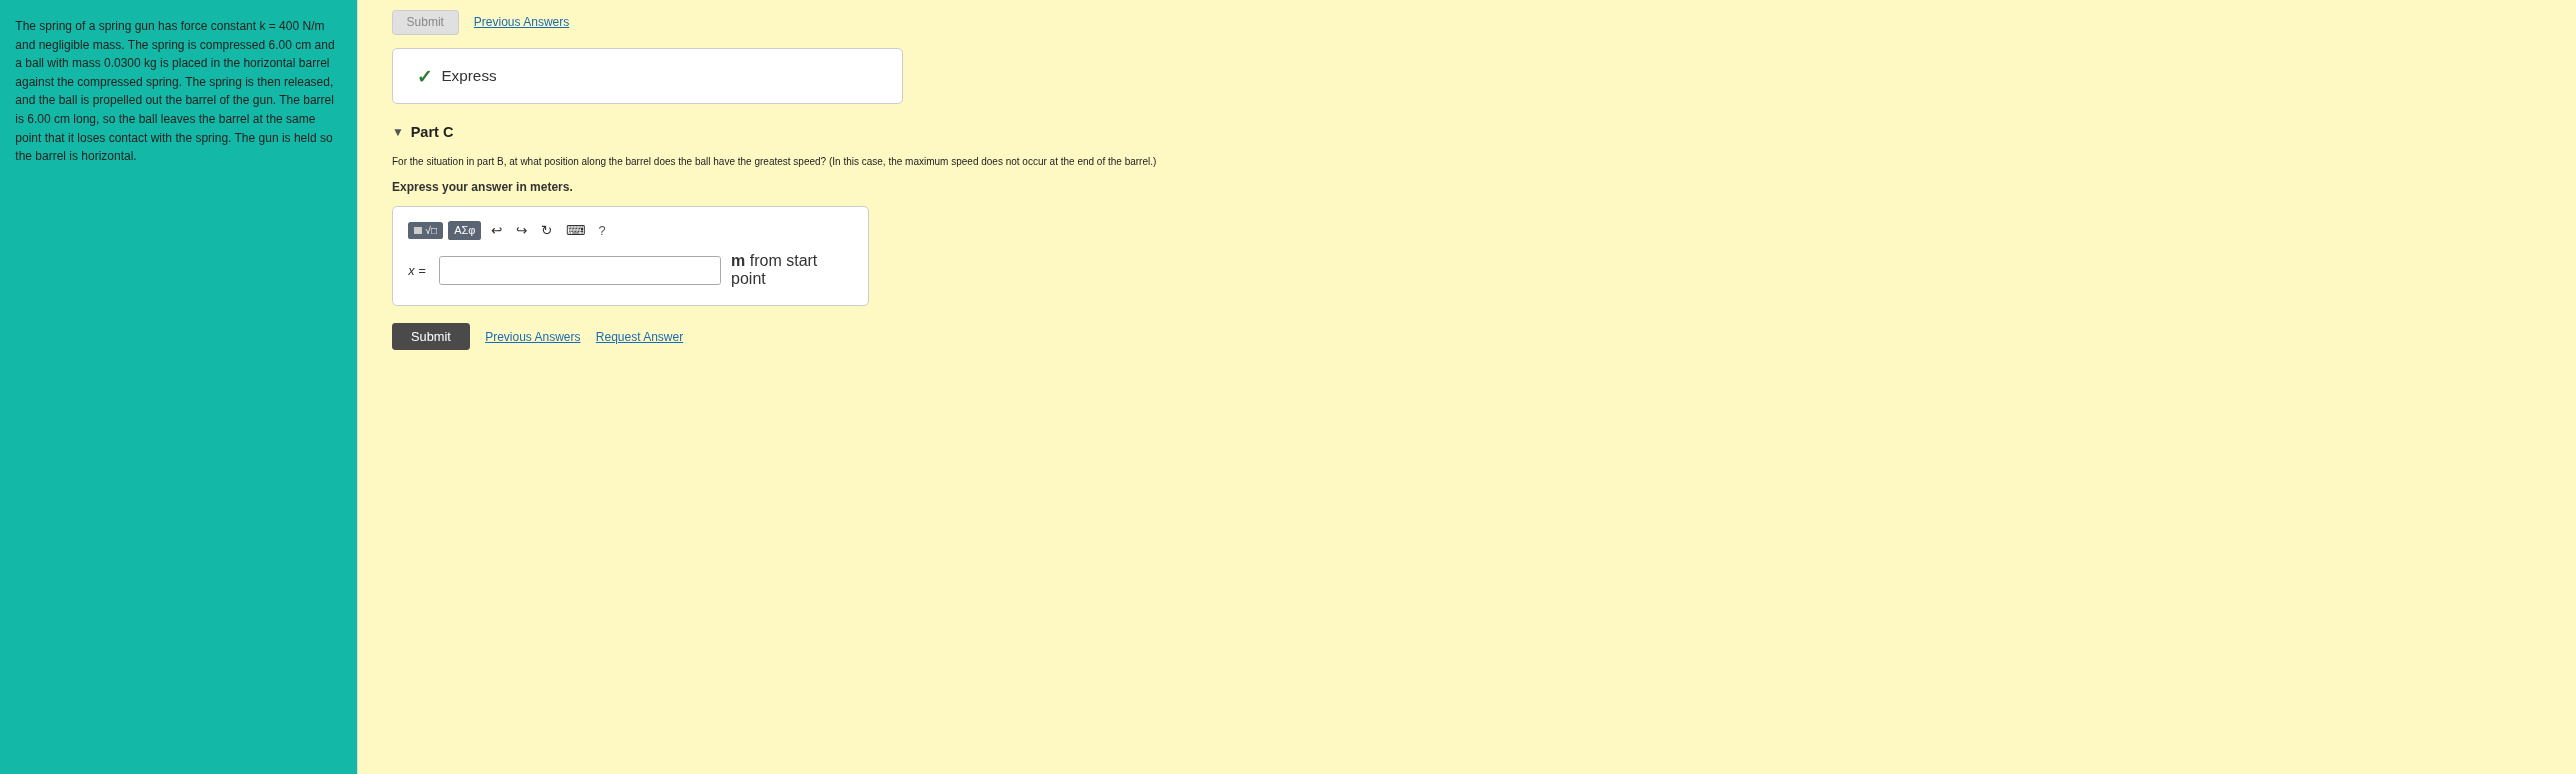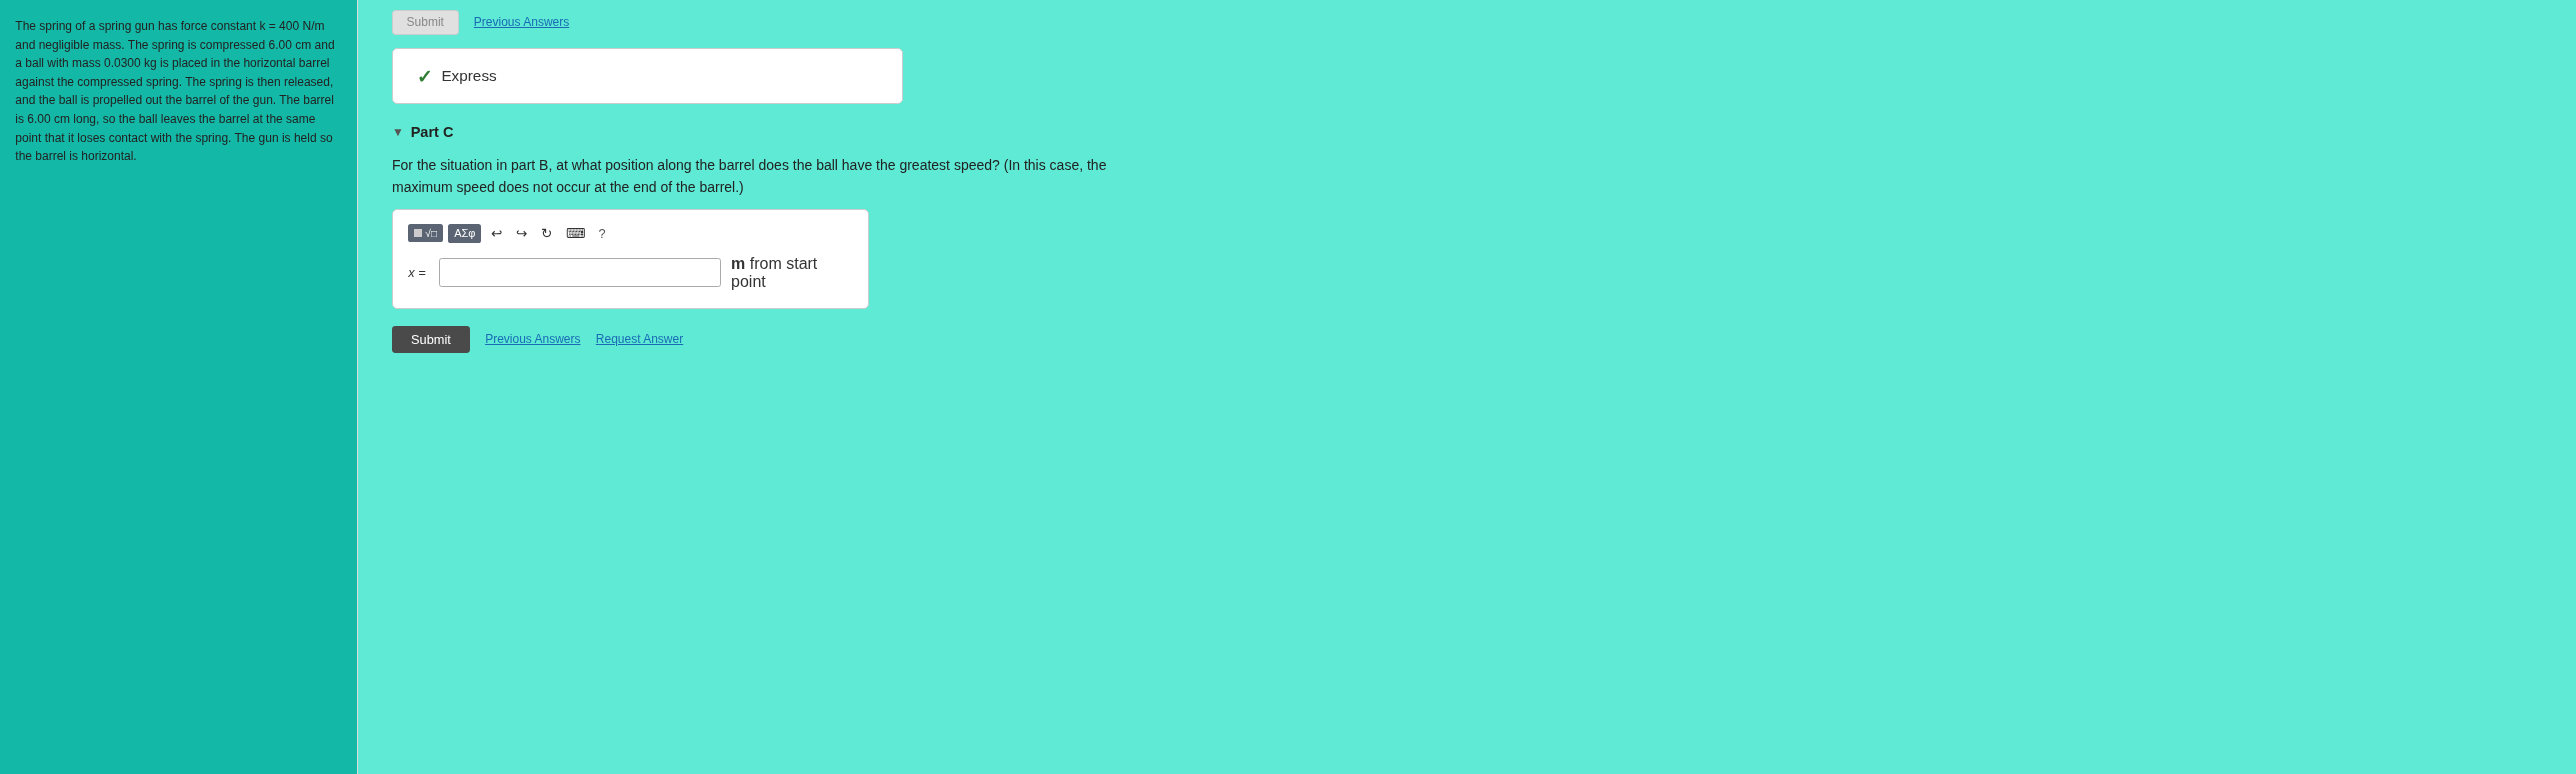--- a/index.html
+++ b/index.html
@@ -24,21 +24,21 @@
       font-size: 12px;
       line-height: 1.55;
       color: #222;
     }
     .left-panel p {
       font-size: 12px;
     }
     .right-panel {
       flex: 1;
       padding: 10.2px 34px 34px 34px;
-      background: #5eead4;
+      background: #fef9c3;
     }
     .top-bar {
       display: flex;
       align-items: center;
       gap: 15.3px;
       margin-bottom: 13.6px;
     }
     .submit-btn-top {
       background: #e0e0e0;
       color: #888;
@@ -86,21 +86,21 @@
       font-weight: bold;
       color: #222;
       margin-bottom: 13.6px;
       cursor: pointer;
     }
     .arrow-down {
       font-size: 12px;
       color: #555;
     }
     .question-text {
-      font-size: 14px;
+      font-size: 10px;
       color: #222;
       line-height: 1.6;
       max-width: 767px;
       margin-bottom: 10.2px;
     }
     .express-label {
       font-weight: bold;
       font-size: 12px;
       margin-bottom: 12px;
     }
@@ -220,20 +220,21 @@
     </div>
 
     <div class="part-c-section">
       <div class="part-c-header">
         <span class="arrow-down">▼</span>
         <span>Part C</span>
       </div>
 
       <div class="question-text">For the situation in part B, at what position along the barrel does the ball have the greatest speed? (In this case, the maximum speed does not occur at the end of the barrel.)</div>
 
+      <div class="express-label">Express your answer in meters.</div>
 
       <div class="answer-box">
 
         <div class="toolbar">
 
           <button class="toolbar-btn">
             <span style="width:7.7px;height:7.7px;background:#ccc;display:inline-block;margin-right:1.7px;"></span>
             <span style="font-size:10.2px;">√□</span>
           </button>
           <button class="toolbar-btn">ΑΣφ</button>

